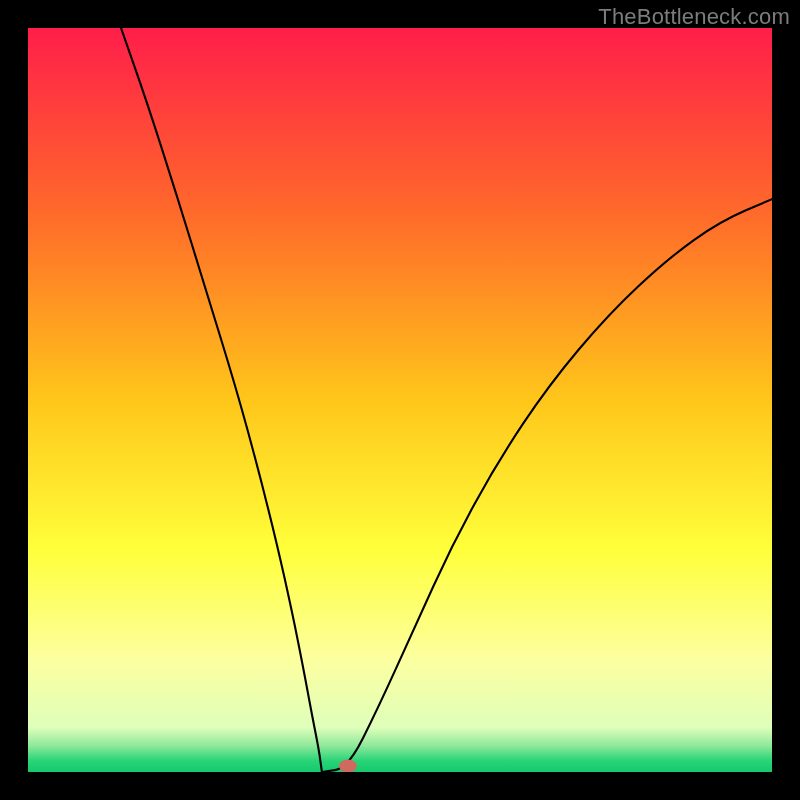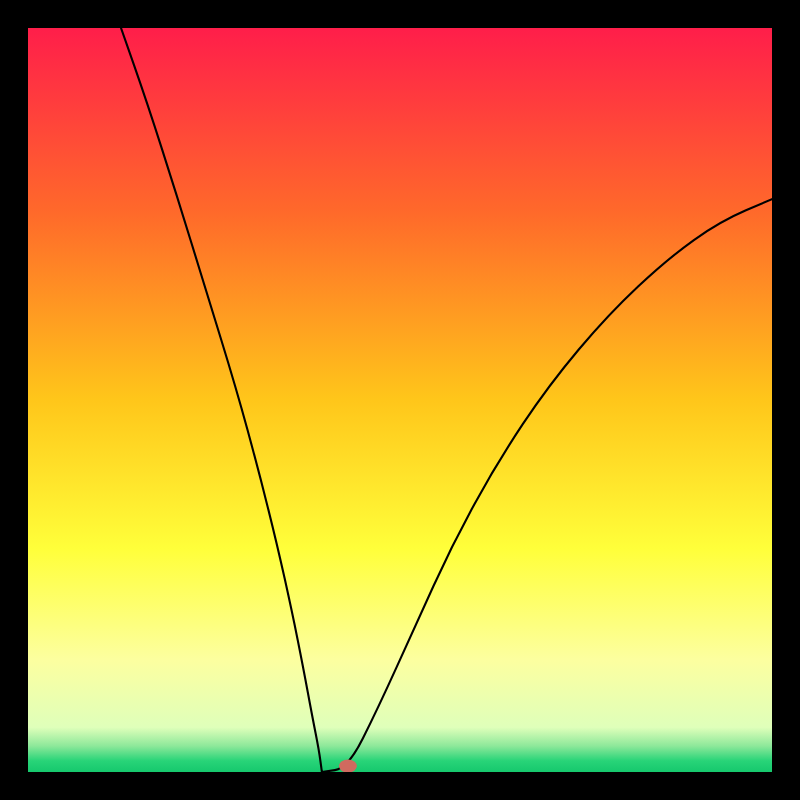--- a/index.html
+++ b/index.html
@@ -41,20 +41,21 @@
     font-weight: 400;
     letter-spacing: 0.2px;
     user-select: none;
   }
 </style>
 </head>
 <body>
 
 <div class="frame">
 
+  <div class="watermark">TheBottleneck.com</div>
 
   <div class="plot-area">
     <svg viewBox="0 0 744 744" preserveAspectRatio="none">
       <defs>
         <linearGradient id="bg-grad" x1="0" y1="0" x2="0" y2="1">
 
         <stop offset="0%" stop-color="#ff1e4a"></stop>
             <stop offset="25%" stop-color="#ff6a2a"></stop>
             <stop offset="50%" stop-color="#ffc61a"></stop>
             <stop offset="70%" stop-color="#ffff3a"></stop>

